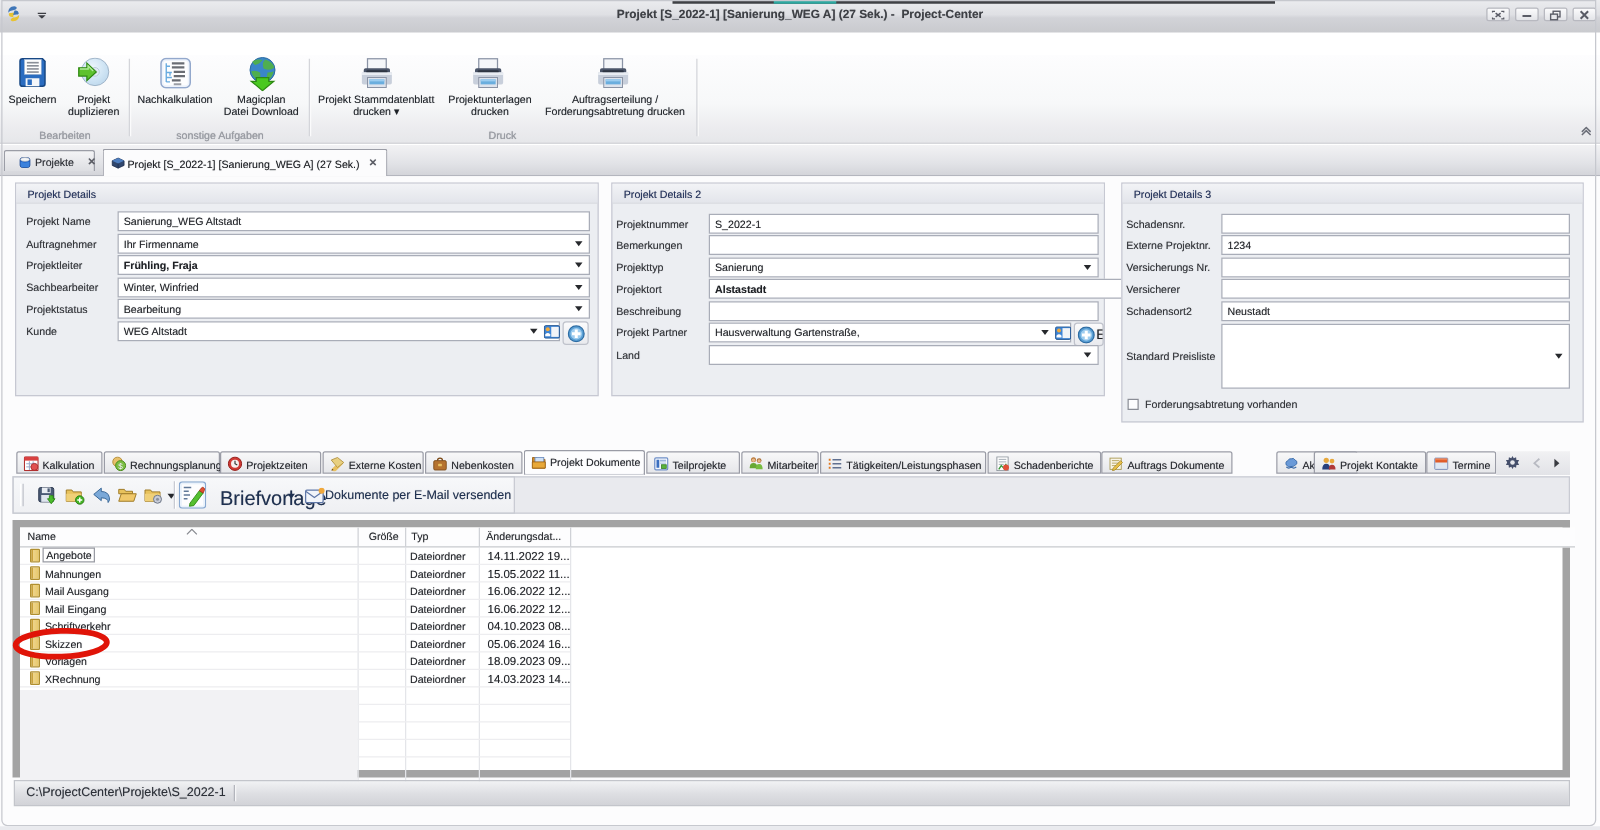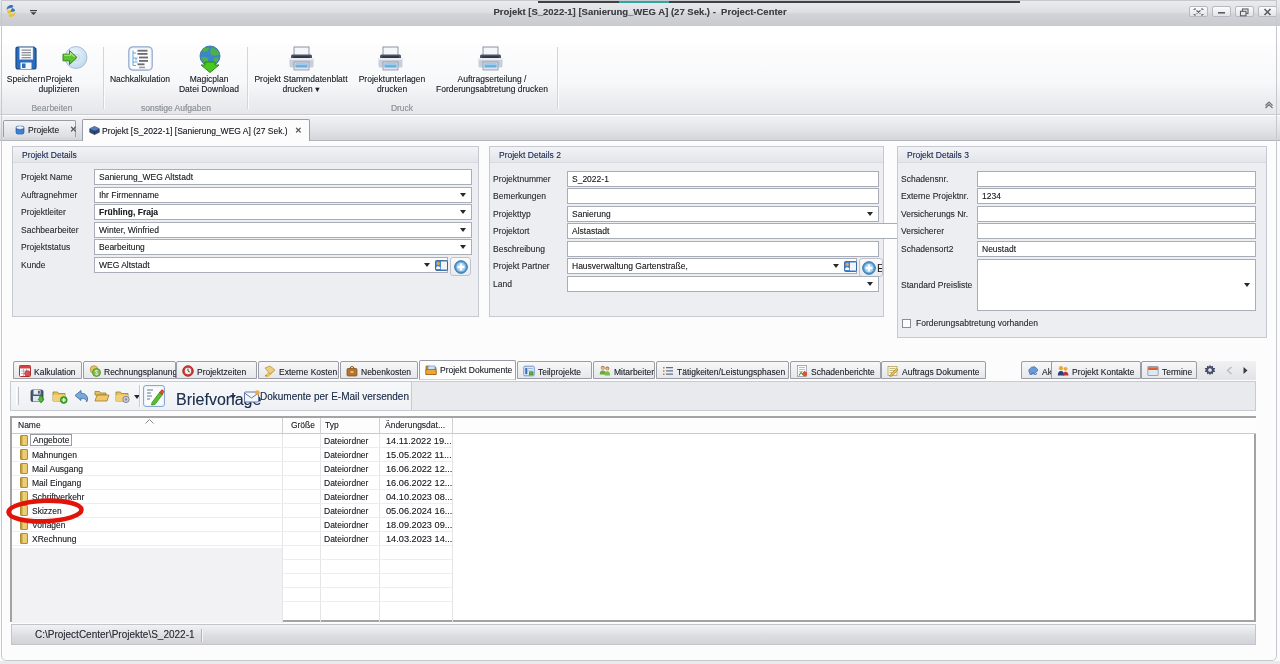--- a/index.html
+++ b/index.html
@@ -55,21 +55,21 @@
   background:linear-gradient(180deg,#f8f8f9,#e6e7ea); font-size:8.5px; color:#25272c; }
 .ltab.active { background:#fdfdfe; top:360px; height:20px; border-bottom:1px solid #d0d2d8; }
 .ltab .ic { position:absolute; left:5px; top:3px; }
 .ltab .tx { position:absolute; left:20px; top:5px; white-space:nowrap; }
 
 
 #toolstrip { left:10px; top:381px; width:1246px; height:30px; background:#e9eaee; border:1px solid #c9cbd3; }
 #toolbar { left:10px; top:381px; width:402px; height:30px; background:linear-gradient(180deg,#f7f8fa,#eff0f3); border:1px solid #c9cbd3; }
 
 
-#listpanel { left:10px; top:416px; width:1246px; height:206px; background:#fff; border:2px solid #a3a3a3; font-size:8.5px;}
+#listpanel { left:10px; top:416px; width:1246px; height:206px; background:#fff; border:6px solid #a3a3a3; font-size:8.5px;}
 .hdrline { position:absolute; top:0; width:1px; height:16px; background:#cfd1d6; }
 .colline { position:absolute; top:0px; width:1px; background:#e4e5e9; }
 .rowline { position:absolute; height:1px; background:#ededf0; }
 .lrow { position:absolute; left:0; width:1244px; height:14px; font-size:8.5px; color:#1f2125; }
 .ftxt { position:absolute; left:20px; top:2px; }
 .typtxt { position:absolute; left:312px; top:2px; }
 .dattxt { position:absolute; left:374px; top:2px; font-size:9.2px; }
 .fold { position:absolute; left:8px; top:1px; width:8px; height:11px;
   background:linear-gradient(90deg,#caa23c 0%,#caa23c 22%,#edd389 30%,#e8c868 100%);
   border:1px solid #b08f30; border-radius:1px; }
@@ -115,21 +115,21 @@
   <div class="winbtn abs" style="left:1258px;"><svg width="11" height="8" viewBox="0 0 11 8" style="margin-top:1px">
         <path d="M2.5 1 L8.5 7 M8.5 1 L2.5 7" stroke="#5a5c66" stroke-width="1.6"></path>
       </svg></div>
 
 
   <div id="ribbon" class="abs">
     <div class="rsep" style="left:103px"></div>
     <div class="rsep" style="left:247px"></div>
     <div class="rsep" style="left:557px"></div>
     <div class="rbtn-label" style="left:2px;top:31px;width:48px">Speichern</div>
-    <div class="rbtn-label" style="left:36px;top:31px;width:46px;line-height:9.5px">Projekt<br>duplizieren</div>
+    <div class="rbtn-label" style="left:52px;top:31px;width:46px;line-height:9.5px">Projekt<br>duplizieren</div>
     <div class="rbtn-label" style="left:108px;top:31px;width:64px">Nachkalkulation</div>
     <div class="rbtn-label" style="left:177px;top:31px;width:64px;line-height:9.5px">Magicplan<br>Datei Download</div>
     <div class="rbtn-label" style="left:251px;top:31px;width:100px;line-height:9.5px">Projekt Stammdatenblatt<br>drucken ▾</div>
     <div class="rbtn-label" style="left:353px;top:31px;width:78px;line-height:9.5px">Projektunterlagen<br>drucken</div>
     <div class="rbtn-label" style="left:434px;top:31px;width:116px;line-height:9.5px">Auftragserteilung /<br>Forderungsabtretung drucken</div>
     <div class="rgroup-label" style="left:2px;width:100px">Bearbeiten</div>
     <div class="rgroup-label" style="left:105px;width:142px">sonstige Aufgaben</div>
     <div class="rgroup-label" style="left:249px;width:306px">Druck</div>
 
     <svg class="abs" style="left:1264px;top:57px" width="10" height="8" viewBox="0 0 10 8">
@@ -272,21 +272,21 @@
   </div>
   <div class="abs" style="left:0;top:0">
     <div class="flabel" style="left:493px;top:174px">Projektnummer</div>
     <div class="tb" style="left:567px;top:171px;width:312px;">S_2022-1</div>
     <div class="flabel" style="left:493px;top:191px">Bemerkungen</div>
     <div class="tb" style="left:567px;top:188px;width:312px;"></div>
     <div class="flabel" style="left:493px;top:209px">Projekttyp</div>
     <div class="tb" style="left:567px;top:206px;width:312px;">Sanierung</div>
       <div class="arrow-dn" style="left:867px;top:212px"></div>
     <div class="flabel" style="left:493px;top:226px">Projektort</div>
-    <div class="tb" style="left:567px;top:223px;width:364px;">Alstastadt</div>
+    <div class="tb" style="left:567px;top:223px;width:364px;font-weight:bold;">Alstastadt</div>
     <div class="flabel" style="left:493px;top:244px">Beschreibung</div>
     <div class="tb" style="left:567px;top:241px;width:312px;"></div>
     <div class="flabel" style="left:493px;top:261px">Projekt Partner</div>
     <div class="tb" style="left:567px;top:258px;width:290px;">Hausverwaltung Gartenstraße,</div>
       <div class="arrow-dn" style="left:833px;top:264px"></div>
     <svg class="abs" style="left:844px;top:261px" width="13" height="11" viewBox="0 0 13 11">
       <rect x="0.5" y="0.5" width="12" height="10" rx="1" fill="#3d85d6" stroke="#2a5a94" stroke-width="0.8"></rect>
       <rect x="6" y="1.5" width="6" height="8" fill="#f2f4f7"></rect>
       <circle cx="3.2" cy="3.4" r="1.6" fill="#f0a83c"></circle>
         <path d="M1.2 7.5 Q3.2 5.2 5.2 7.5 L5.2 9 L1.2 9Z" fill="#fdfdfd"></path>
@@ -593,17 +593,17 @@
       <div class="rowline" style="left:270px;top:139px;width:170px"></div>
       <div class="rowline" style="left:270px;top:153px;width:170px"></div>
       <div class="rowline" style="left:270px;top:167px;width:170px"></div>
     </div>
 
     <svg style="position:absolute;left:-12px;top:80px;z-index:5" width="92" height="27" viewBox="0 0 92 27">
       <ellipse cx="45" cy="13" rx="36.5" ry="10.3" fill="none" stroke="#e01408" stroke-width="4.6" transform="rotate(-2 45 13)"></ellipse>
     </svg>
   </div>
 
-  <div id="statusbar" class="abs"><span style="padding-left:23px">C:\ProjectCenter\Projekte\S_2022-1</span><span style="display:inline-block;vertical-align:middle;margin-left:6px;width:1px;height:13px;background:#b3b5bc;box-shadow:1px 0 0 #f5f5f7"></span></div>
+  <div id="statusbar" class="abs"><span style="padding-left:9px">C:\ProjectCenter\Projekte\S_2022-1</span><span style="display:inline-block;vertical-align:middle;margin-left:6px;width:1px;height:13px;background:#b3b5bc;box-shadow:1px 0 0 #f5f5f7"></span></div>
 
   <div id="winborder" class="abs"></div>
   <div id="bottomout" class="abs"></div>
 </div>
 
 </body></html>

